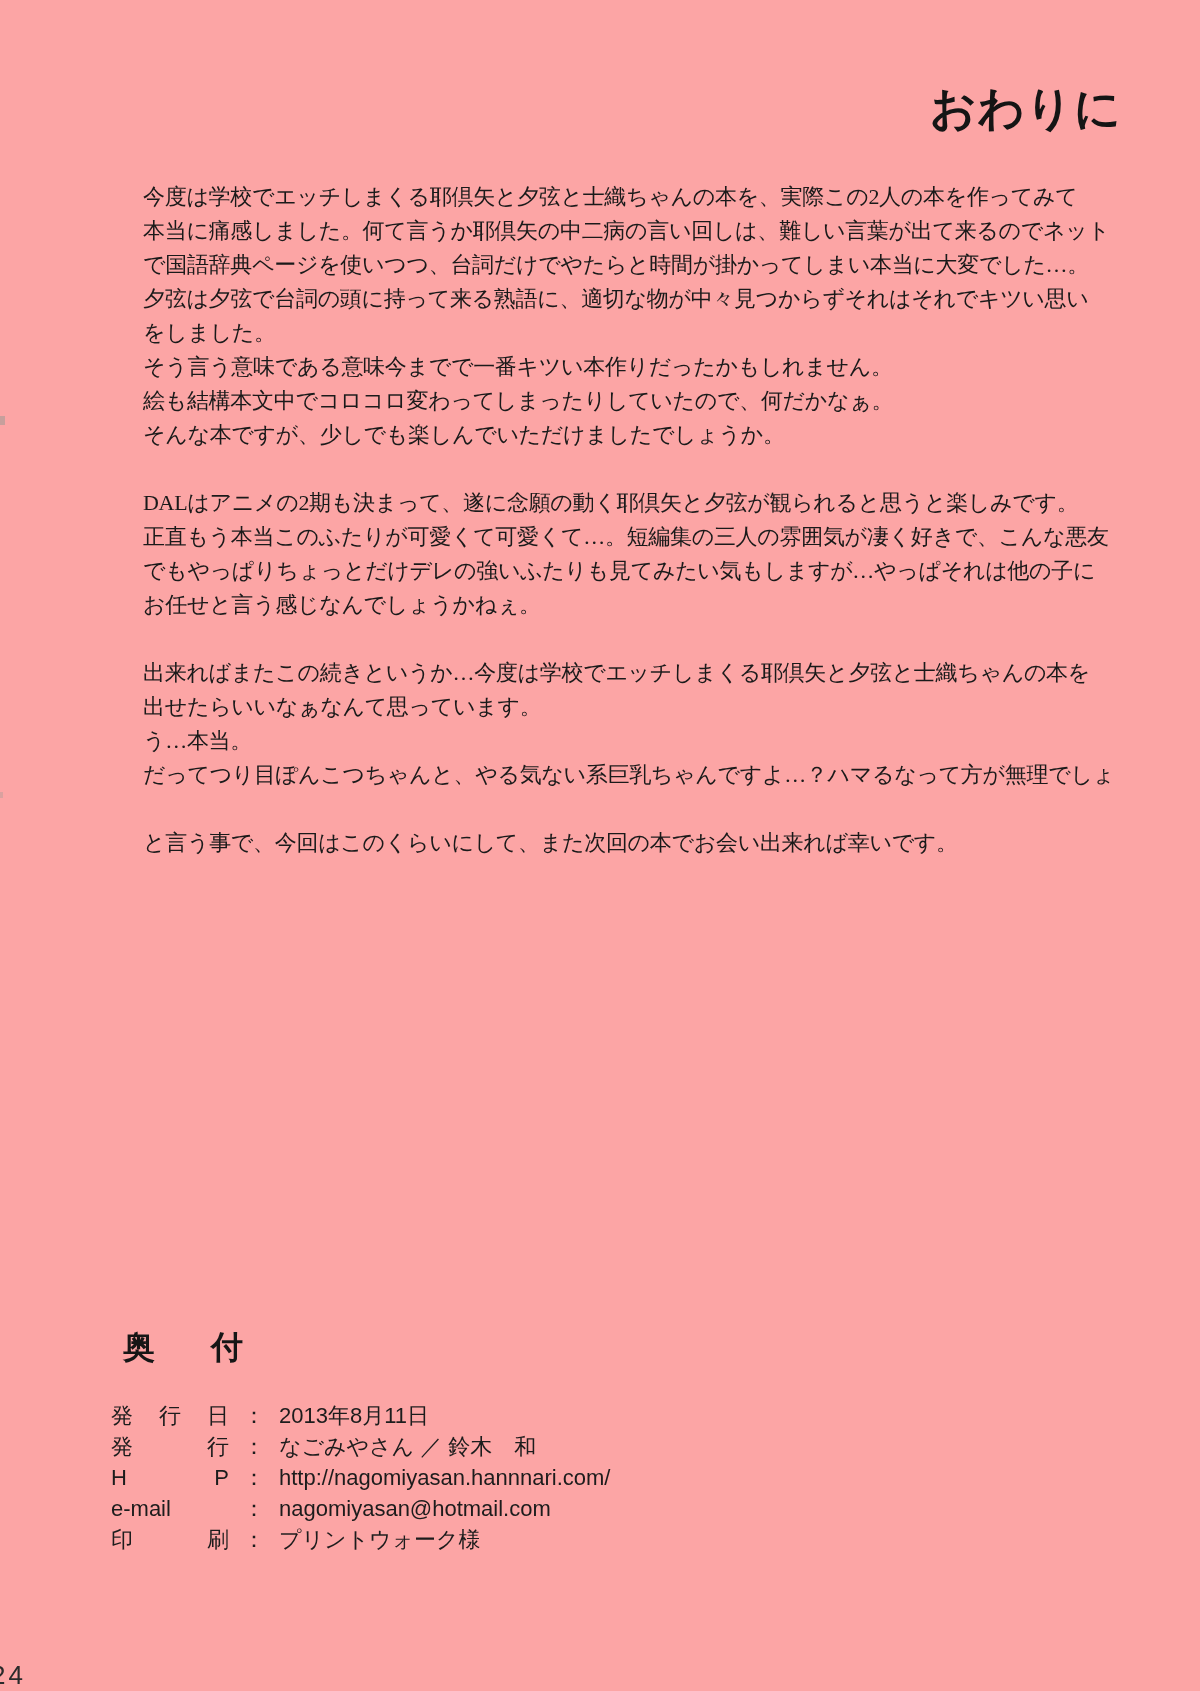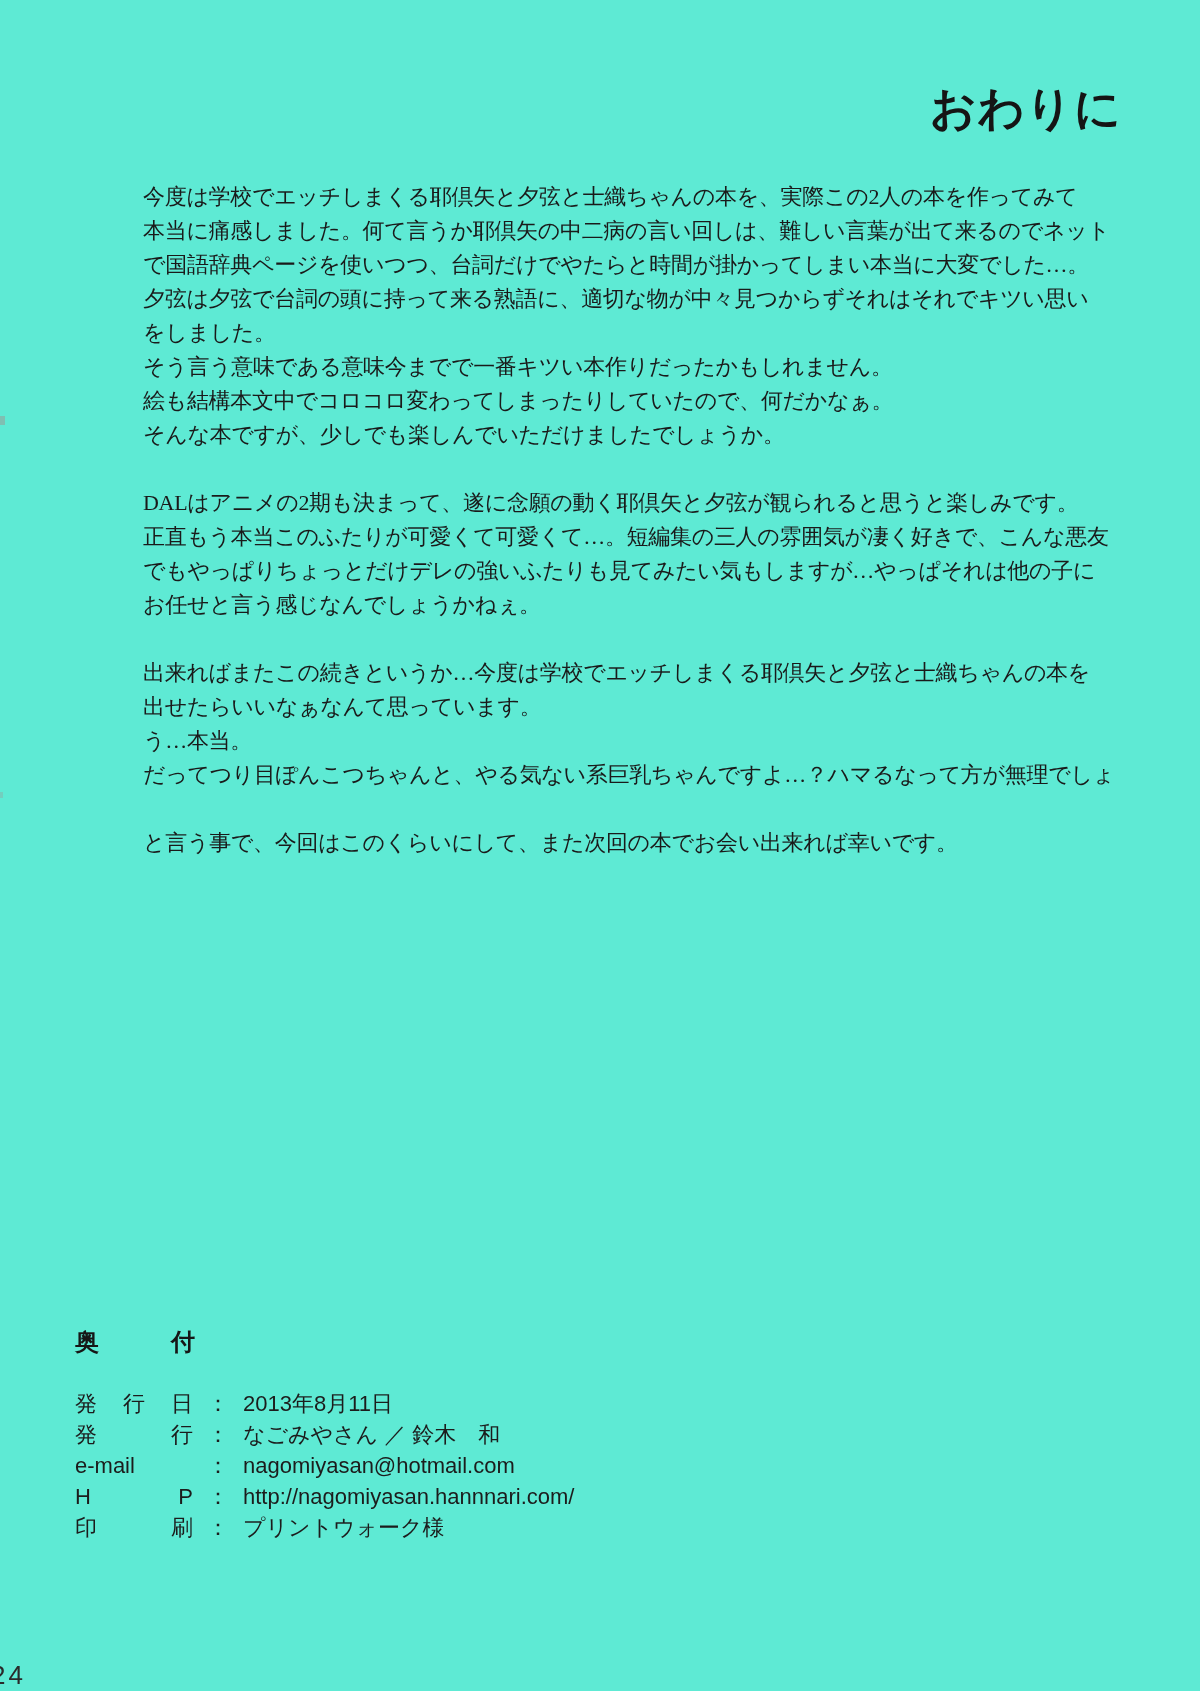--- a/index.html
+++ b/index.html
@@ -1,20 +1,20 @@
 <!DOCTYPE html>
 <html><head>
 <meta charset="utf-8">
 <style>
   html,body{margin:0;padding:0;background:#e8e8e6;}
   .page{
     position:relative;
     width:1200px;height:1691px;
     margin:0 auto;
-    background:#5eead4;
+    background:#fca5a5;
     color:#1d1d1d;
     overflow:hidden;
   }
   .page-title{
     position:absolute;
     top:78px;right:78px;
     font-family:"Liberation Sans",sans-serif;
     font-weight:800;
     font-size:46px;
     letter-spacing:1px;
@@ -35,32 +35,34 @@
   }
   .colophon{
     position:absolute;
     top:1326px;left:75px;
     font-family:"Liberation Sans","DejaVu Sans",sans-serif;
     color:#1c1c1c;
   }
   .colophon-title{
     display:inline-block;
     width:120px;
-    font-size:24px;
+    font-size:32px;
     font-weight:600;
     text-align:justify;
     text-align-last:justify;
     margin-bottom:30px;
     color:#161616;
+    margin-left:48px;
   }
   .colophon-row{
     height:31px;
     line-height:31px;
     font-size:22px;
     white-space:nowrap;
+    margin-left:36px;
   }
   .c-label{
     display:inline-block;
     width:118px;
     vertical-align:top;
     text-align:justify;
     text-align-last:justify;
   }
   .c-sep{
     display:inline-block;
@@ -123,24 +125,24 @@
   <div class="colophon">
     <div class="colophon-title">奥 付</div>
 
     <div class="colophon-row">
       <span class="c-label">発 行 日</span><span class="c-sep">：</span><span class="c-value">2013年8月11日</span>
     </div>
     <div class="colophon-row">
       <span class="c-label">発 行</span><span class="c-sep">：</span><span class="c-value">なごみやさん ／ 鈴木　和</span>
     </div>
     <div class="colophon-row">
-      <span class="c-label">e-mail</span><span class="c-sep">：</span><span class="c-value">nagomiyasan@hotmail.com</span>
+      <span class="c-label">H P</span><span class="c-sep">：</span><span class="c-value">http://nagomiyasan.hannnari.com/</span>
     </div>
     <div class="colophon-row">
-      <span class="c-label">H P</span><span class="c-sep">：</span><span class="c-value">http://nagomiyasan.hannnari.com/</span>
+      <span class="c-label">e-mail</span><span class="c-sep">：</span><span class="c-value">nagomiyasan@hotmail.com</span>
     </div>
     <div class="colophon-row">
       <span class="c-label">印 刷</span><span class="c-sep">：</span><span class="c-value">プリントウォーク様</span>
     </div>
   </div>
 
   <div class="page-number">24</div>
 
   <div class="scan-artifact artifact-a"></div>
   <div class="scan-artifact artifact-b"></div>

